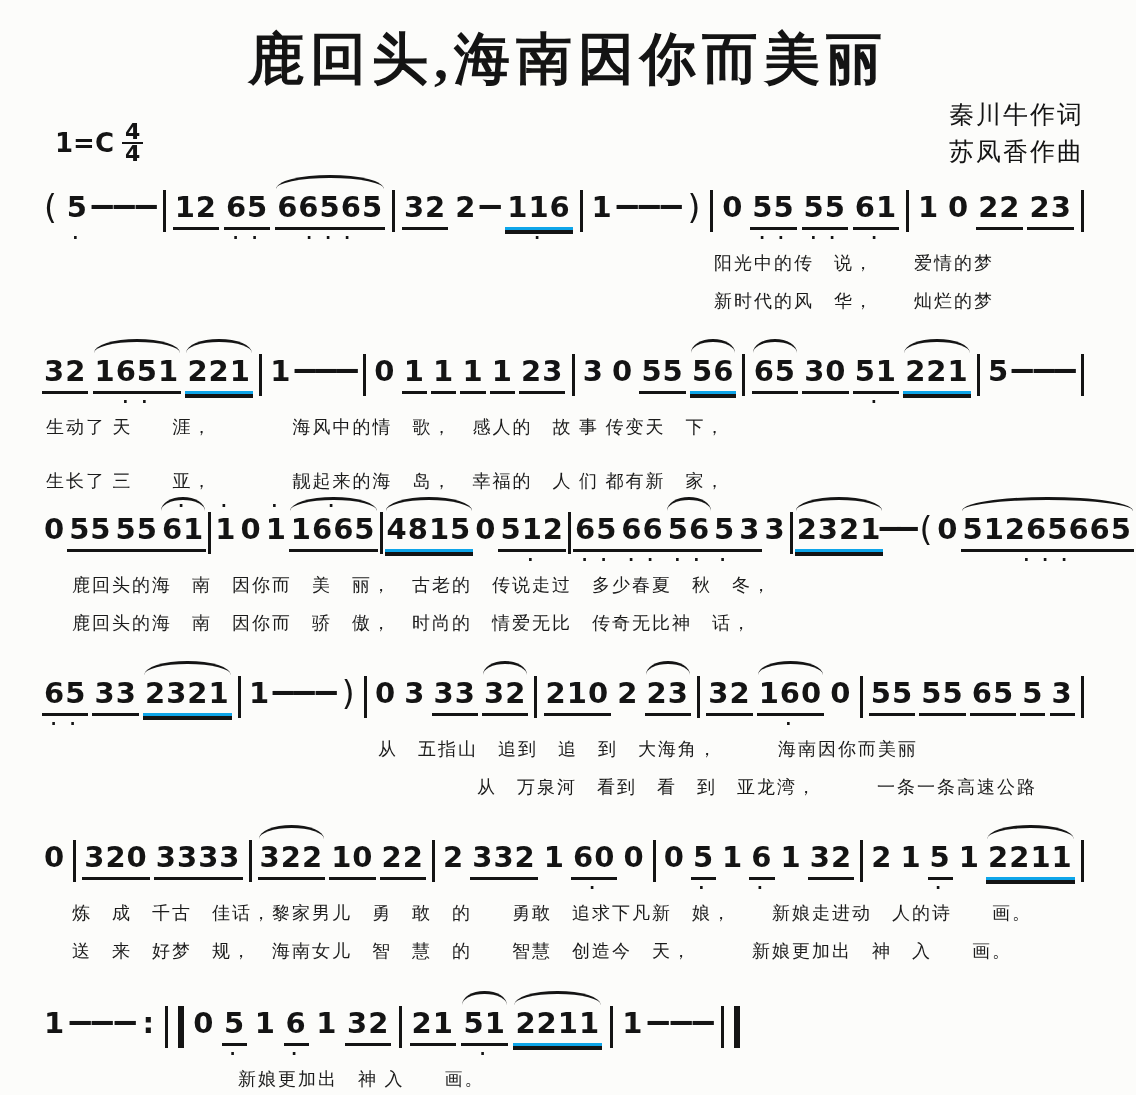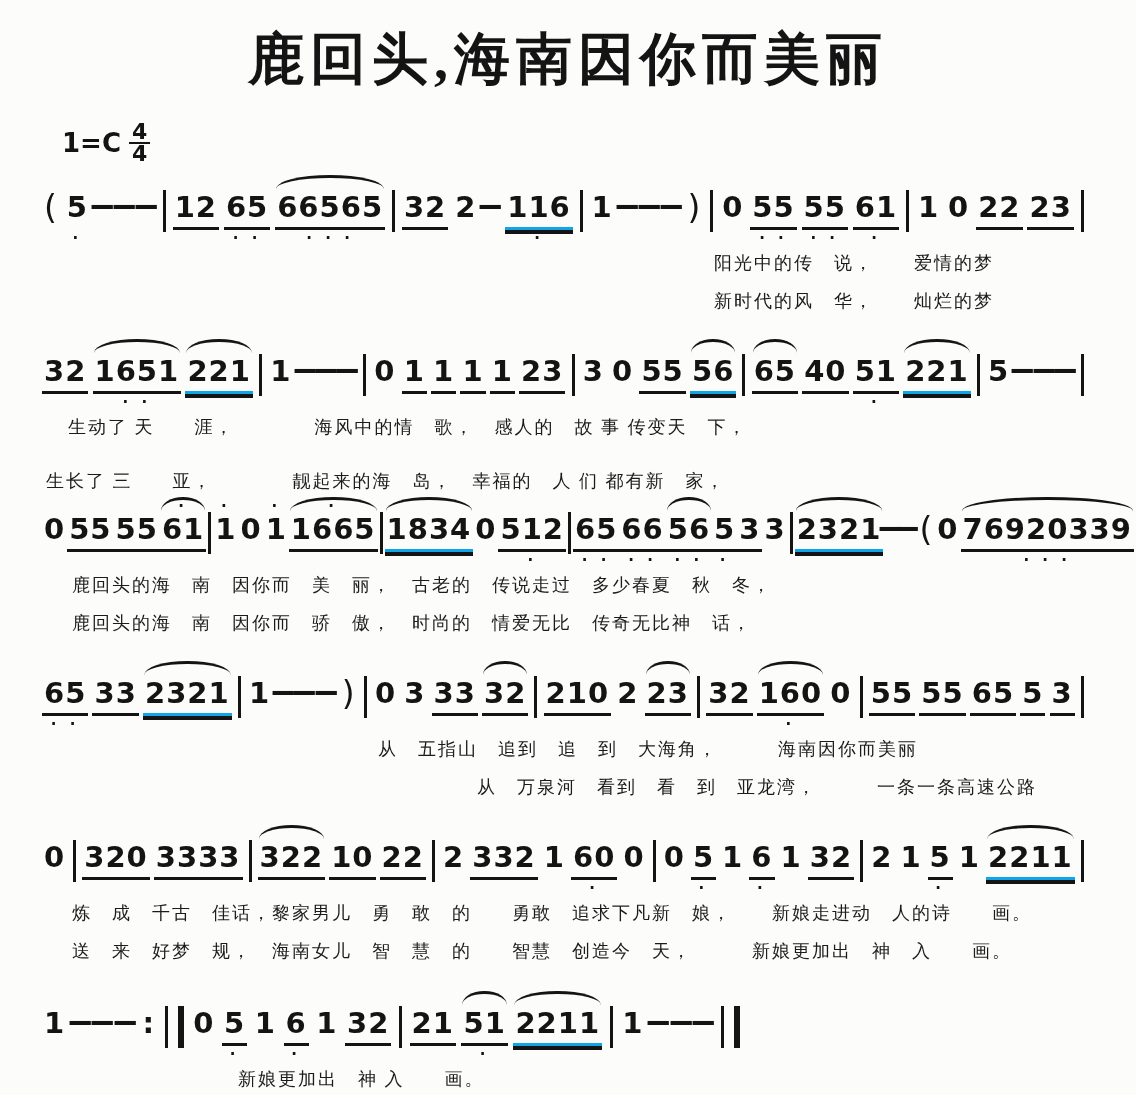--- a/index.html
+++ b/index.html
@@ -13,21 +13,21 @@
   .title{
     position:absolute;top:22px;left:0;width:100%;text-align:center;
     font-size:56px;font-weight:900;letter-spacing:6px;
     font-family:"Liberation Serif","DejaVu Serif",serif;
   }
   .credits{
     position:absolute;top:96px;right:52px;text-align:left;
     font-size:25px;line-height:37px;letter-spacing:2px;
   }
   .keysig{
-    position:absolute;top:122px;left:62px;
+    position:absolute;top:122px;left:55px;
     font-family:"DejaVu Sans",sans-serif;font-weight:bold;font-size:26px;
     display:flex;align-items:center;gap:8px;
   }
   .frac{display:inline-flex;flex-direction:column;align-items:center;line-height:20px;font-size:22px;}
   .frac .num{border-bottom:2px solid #141414;padding:0 3px;}
   
   .system{position:absolute;left:0;width:1136px;}
   .sys1{top:176px;} .sys2{top:340px;} .sys3{top:498px;}
   .sys4{top:662px;} .sys5{top:826px;} .sys6{top:992px;}
   .notes{
@@ -58,20 +58,24 @@
     font-size:18px;letter-spacing:2px;line-height:38px;white-space:nowrap;
     margin-top:12px;color:#1b1b1b;
   }
   .lyric + .lyric{margin-top:0;}
 </style>
 </head>
 <body>
 
 <div class="page">
   <div class="title">鹿回头,海南因你而美丽</div>
+  <div class="credits">
+    <div>秦川牛作词</div>
+    <div>苏凤香作曲</div>
+  </div>
   <div class="keysig">
     <span>1=C</span>
     <span class="frac">
       <span class="num">4</span>
       <span>4</span>
     </span>
   </div>
   <div id="systems">
       <div class="system sys1">
         <div class="notes">
@@ -127,62 +131,62 @@
           <span class="note u1"><span class="txt">1</span></span>
           <span class="note u1"><span class="txt">1</span></span>
           <span class="note u1"><span class="txt">23</span></span>
           <span class="bar single"></span>
           <span class="note"><span class="txt">3</span></span>
           <span class="note"><span class="txt">0</span></span>
           <span class="note u1"><span class="txt">55</span></span>
           <span class="note u2"><span class="txt">56</span><span class="arc"></span></span>
           <span class="bar single"></span>
           <span class="note u1"><span class="txt">65</span><span class="arc"></span></span>
-          <span class="note u1"><span class="txt">40</span></span>
+          <span class="note u1"><span class="txt">30</span></span>
           <span class="note u1"><span class="txt">51</span><span class="dots lo">·</span></span>
           <span class="note u2"><span class="txt">221</span><span class="arc"></span></span>
           <span class="bar single"></span>
           <span class="note"><span class="txt">5</span></span>
           <span class="note dash"><span class="txt">-</span></span>
           <span class="note dash"><span class="txt">-</span></span>
           <span class="note dash"><span class="txt">-</span></span>
           <span class="bar single"></span>
         </div>
-        <div class="lyric" style="padding-left: 68px;">生动了 天　　涯，　　　　海风中的情　歌，　感人的　故 事 传变天　下，</div>
+        <div class="lyric" style="padding-left: 46px;">生动了 天　　涯，　　　　海风中的情　歌，　感人的　故 事 传变天　下，</div>
         <div class="lyric" style="padding-left: 46px; margin-top: 16px;">生长了 三　　亚，　　　　靓起来的海　岛，　幸福的　人 们 都有新　家，</div>
       </div>
       <div class="system sys3">
         <div class="notes">
           <span class="note"><span class="txt">0</span></span>
           <span class="note u1"><span class="txt">55</span></span>
           <span class="note u1"><span class="txt">55</span></span>
           <span class="note u1"><span class="txt">61</span><span class="arc"></span><span class="dots hi">·</span></span>
           <span class="bar single"></span>
           <span class="note"><span class="txt">1</span><span class="dots hi">·</span></span>
           <span class="note"><span class="txt">0</span></span>
           <span class="note"><span class="txt">1</span><span class="dots hi">·</span></span>
           <span class="note u1"><span class="txt">1665</span><span class="arc"></span><span class="dots hi">·</span></span>
           <span class="bar single"></span>
-          <span class="note u2"><span class="txt">1834</span><span class="arc"></span></span>
+          <span class="note u2"><span class="txt">4815</span><span class="arc"></span></span>
           <span class="note"><span class="txt">0</span></span>
           <span class="note u1"><span class="txt">512</span><span class="dots lo">·</span></span>
           <span class="bar single"></span>
           <span class="note u1"><span class="txt">65</span><span class="dots lo">· ·</span></span>
           <span class="note u1"><span class="txt">66</span><span class="dots lo">· ·</span></span>
           <span class="note u1"><span class="txt">56</span><span class="arc"></span><span class="dots lo">· ·</span></span>
           <span class="note u1"><span class="txt">5</span><span class="dots lo">·</span></span>
           <span class="note u1"><span class="txt">3</span></span>
           <span class="note"><span class="txt">3</span></span>
           <span class="bar single"></span>
           <span class="note u2"><span class="txt">2321</span><span class="arc"></span></span>
           <span class="note dash"><span class="txt">-</span></span>
           <span class="note dash"><span class="txt">-</span></span>
           <span class="note paren"><span class="txt">(</span></span>
           <span class="note"><span class="txt">0</span></span>
-          <span class="note u1"><span class="txt">76920339</span><span class="arc"></span><span class="dots lo">· · ·</span></span>
+          <span class="note u1"><span class="txt">51265665</span><span class="arc"></span><span class="dots lo">· · ·</span></span>
           <span class="bar single"></span>
         </div>
         <div class="lyric" style="padding-left: 72px;">鹿回头的海　南　因你而　美　丽，　古老的　传说走过　多少春夏　秋　冬，</div>
         <div class="lyric" style="padding-left: 72px;">鹿回头的海　南　因你而　骄　傲，　时尚的　情爱无比　传奇无比神　话，</div>
       </div>
       <div class="system sys4">
         <div class="notes">
           <span class="note u1"><span class="txt">65</span><span class="dots lo">· ·</span></span>
           <span class="note u1"><span class="txt">33</span></span>
           <span class="note u2"><span class="txt">2321</span><span class="arc"></span></span>

